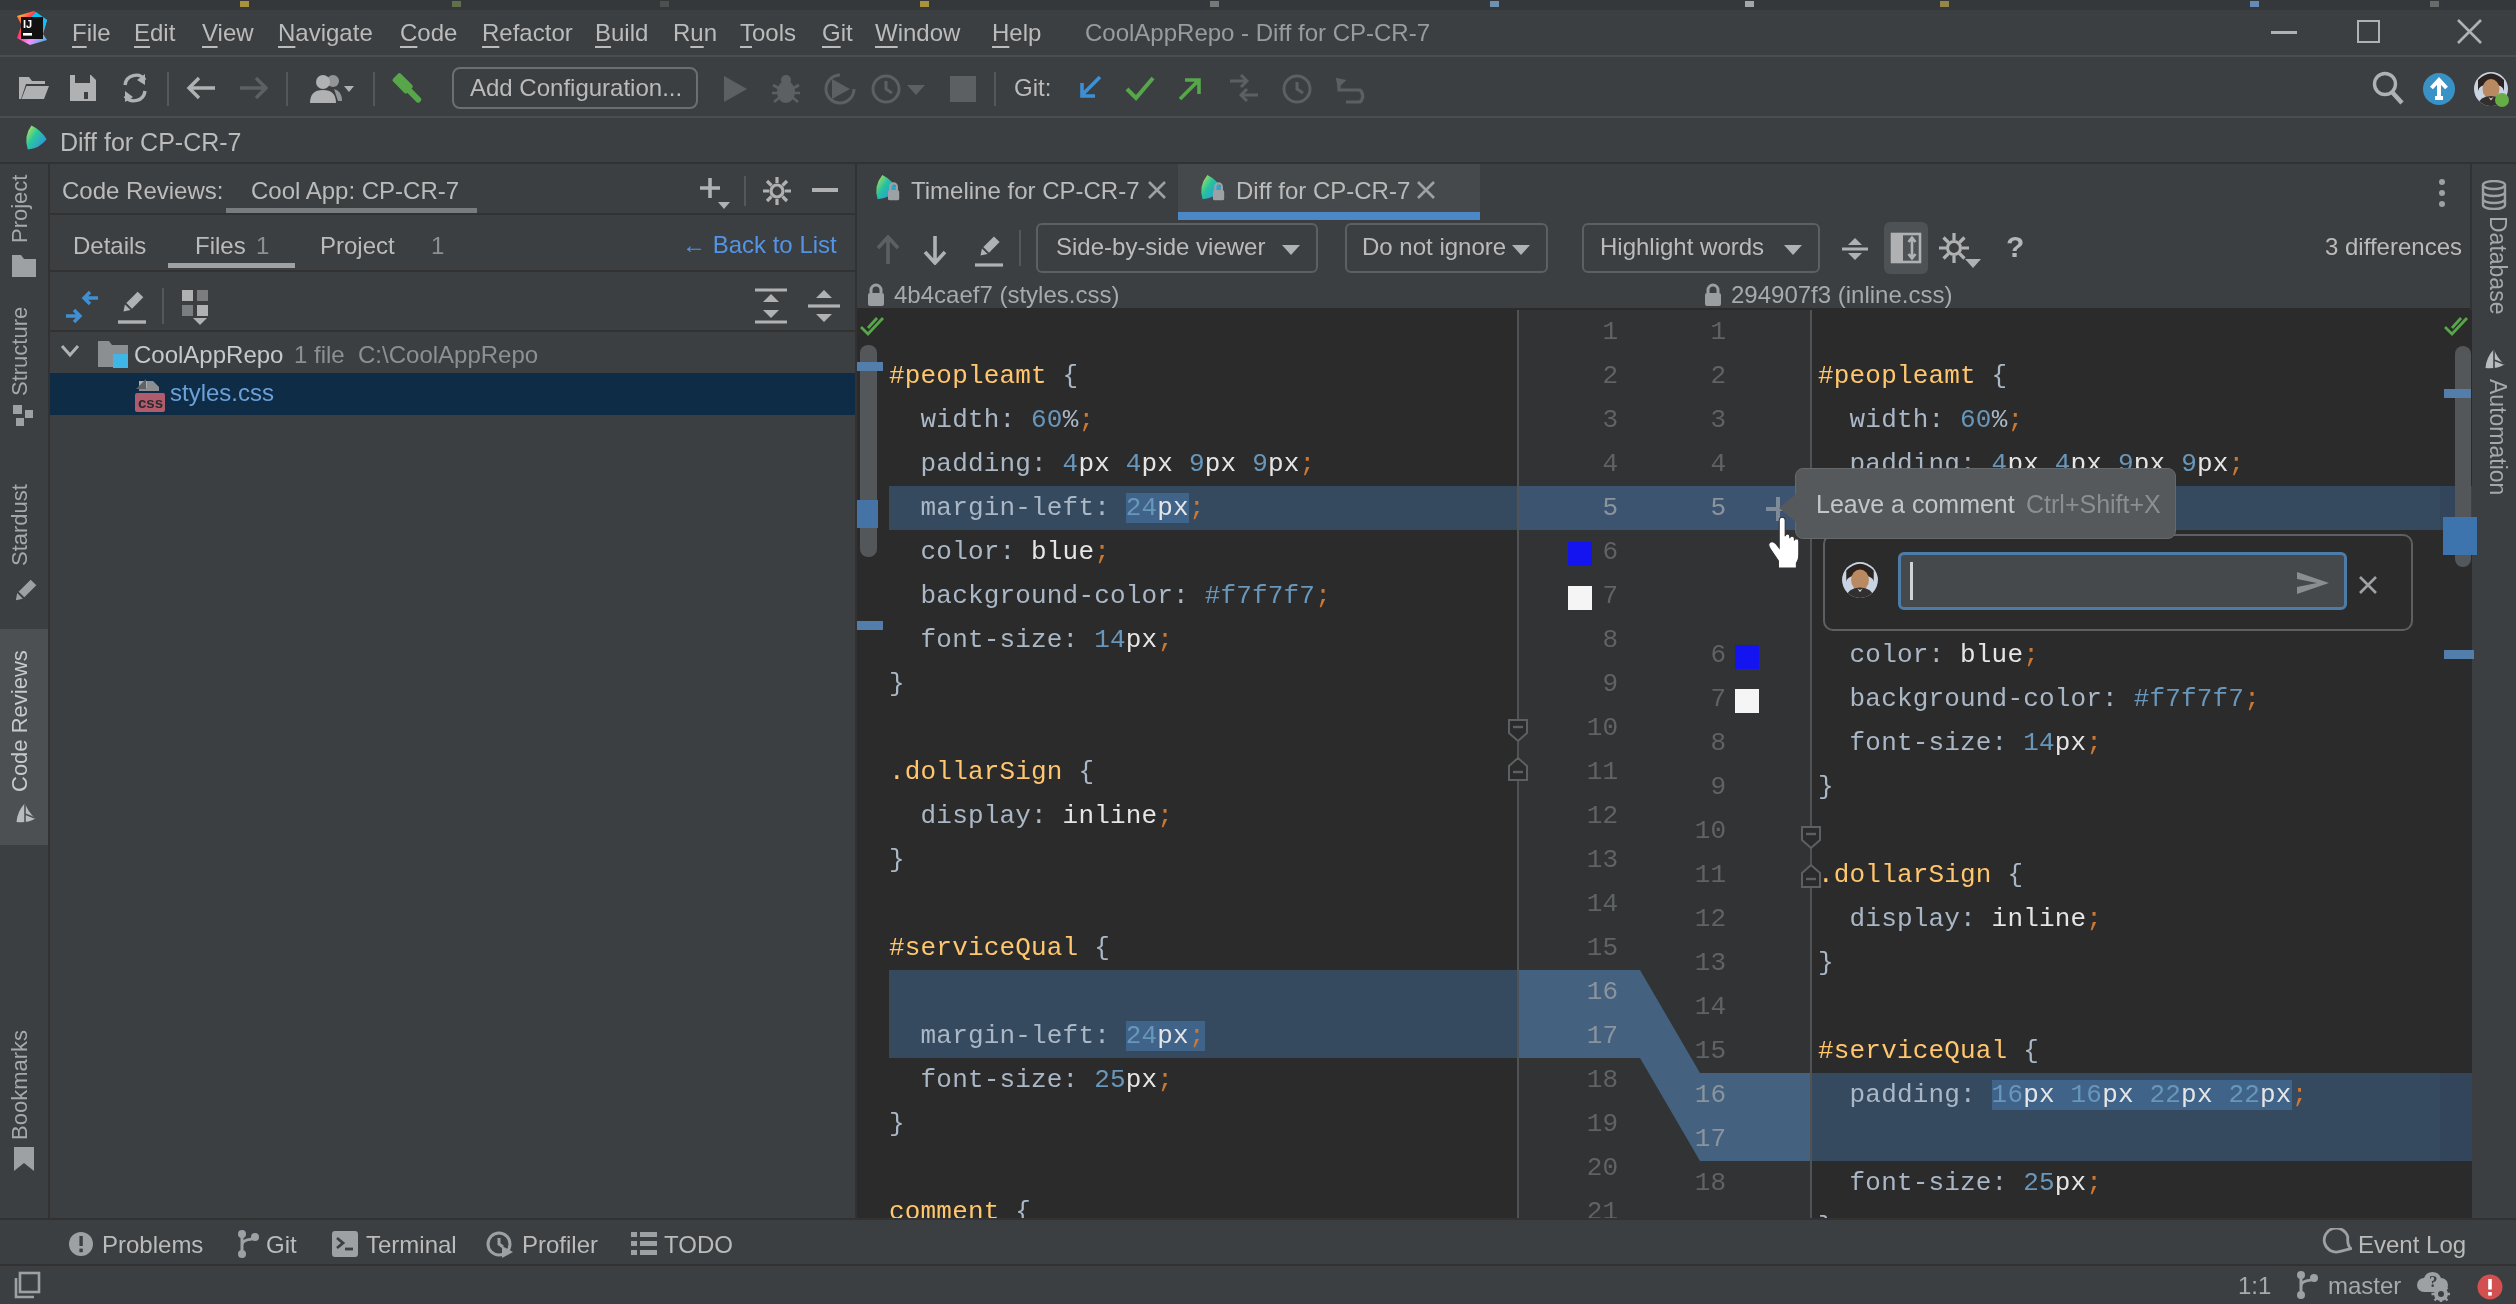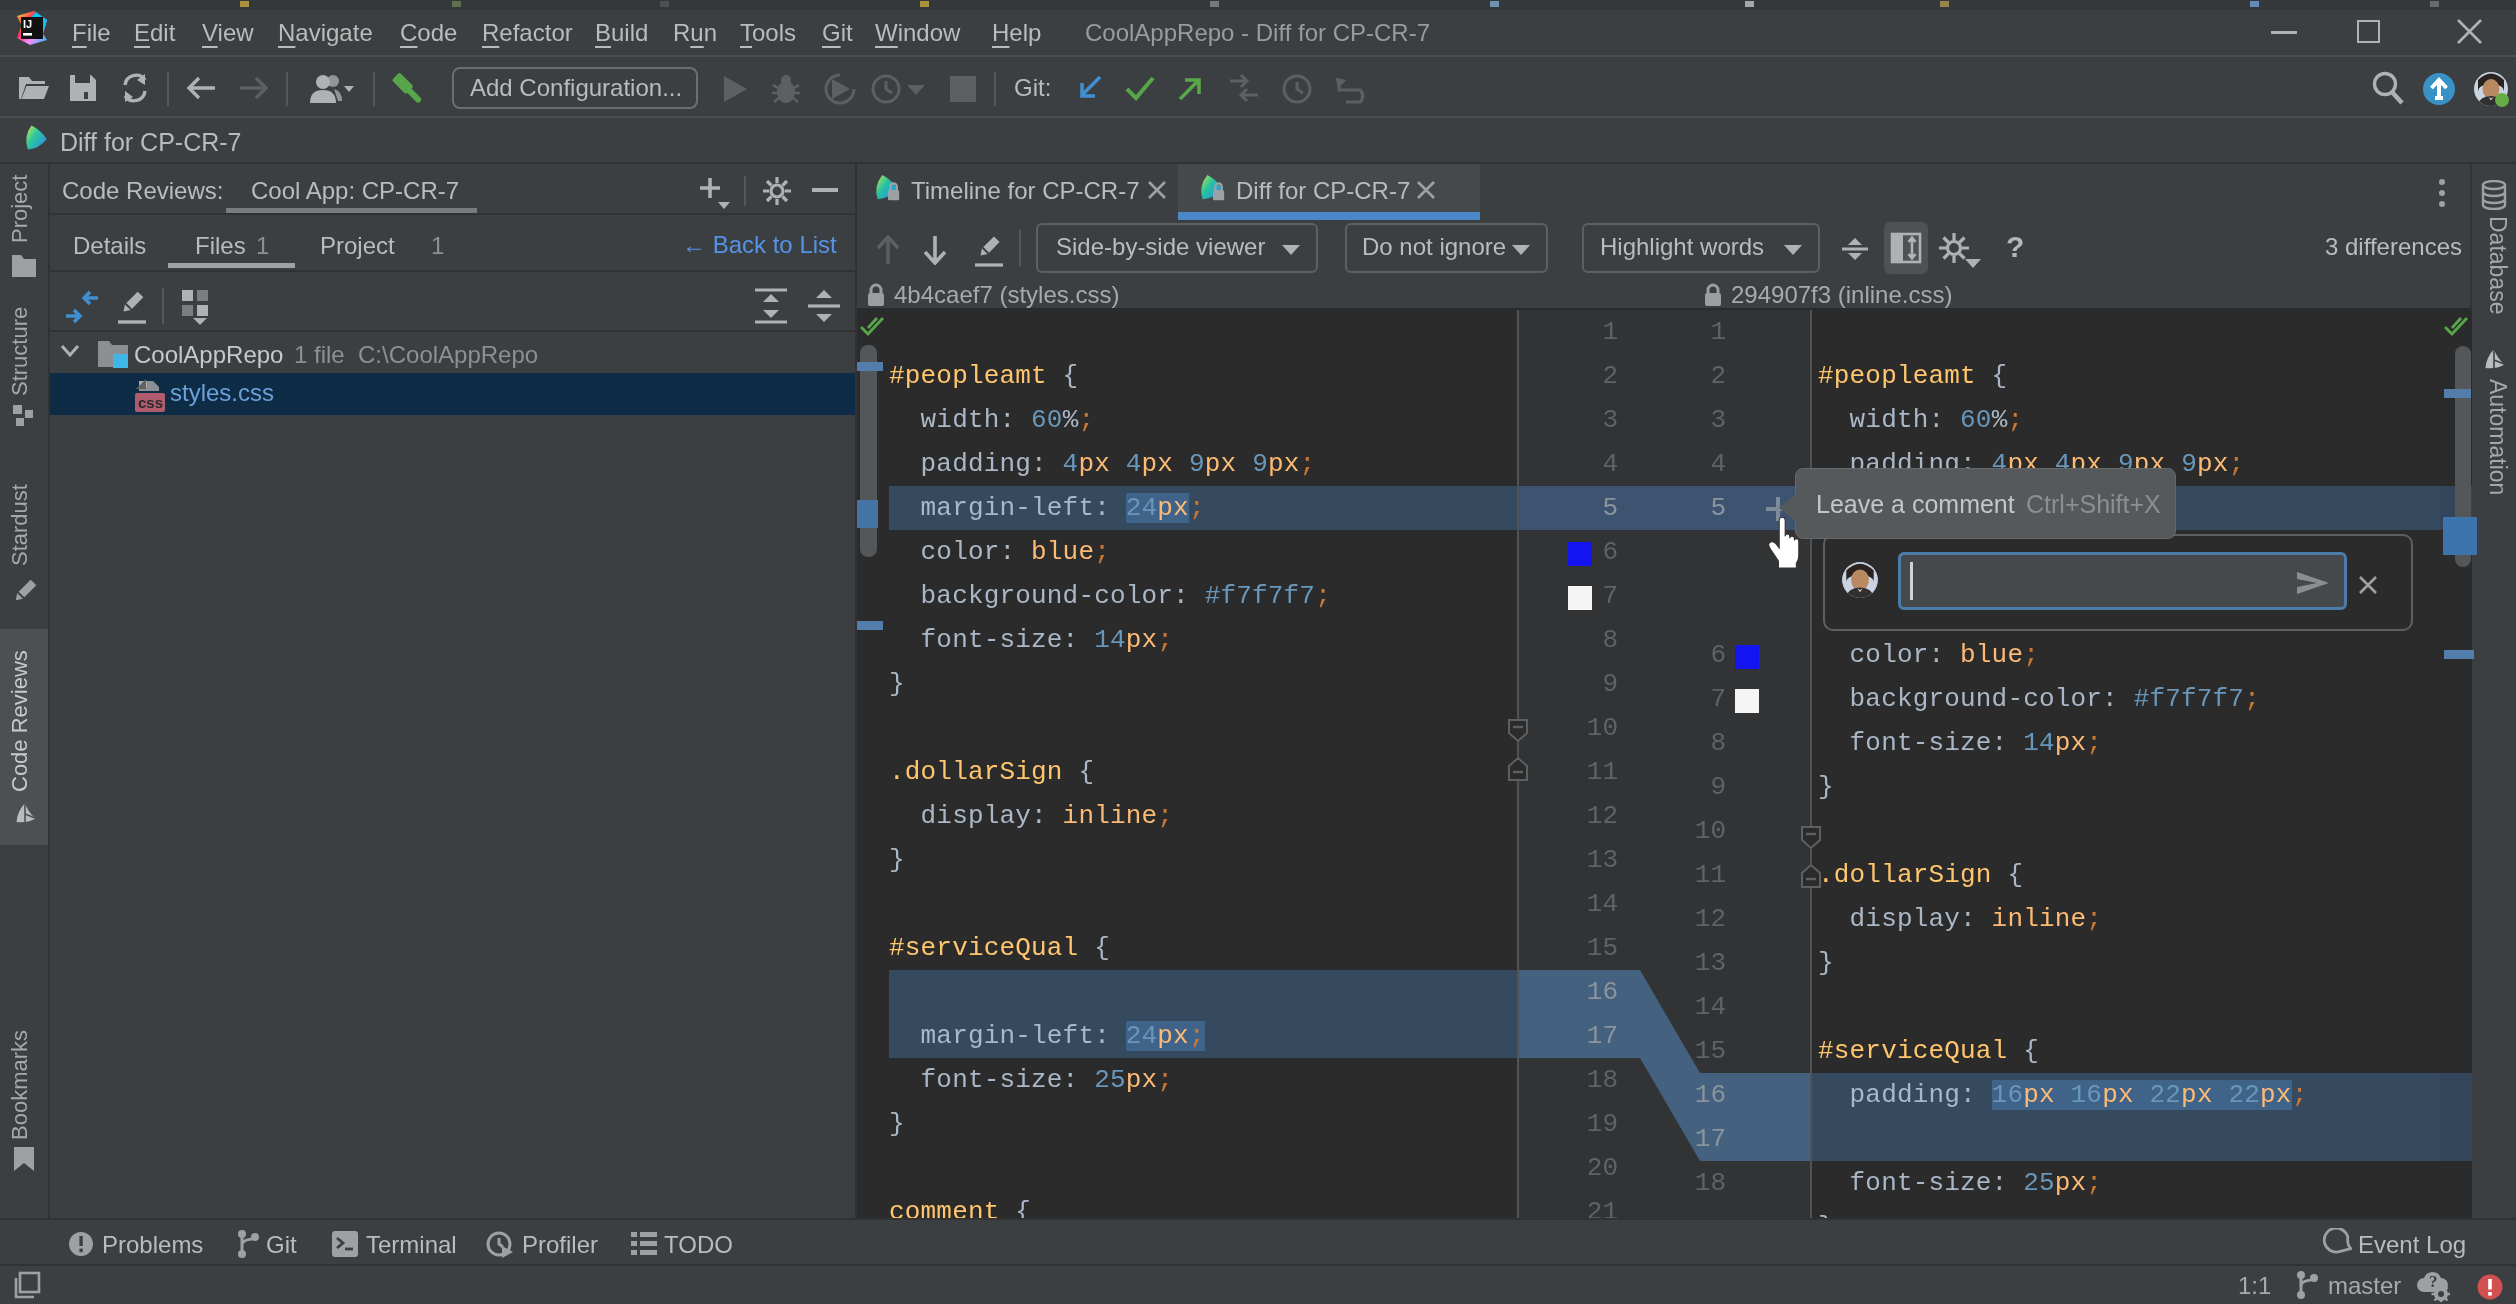--- a/index.html
+++ b/index.html
@@ -7,21 +7,21 @@
   font-family:"Liberation Sans",sans-serif;color:#bbbbbb}
 .abs{position:absolute}
 .ui{font-size:24px;color:#bbbbbb;white-space:pre}
 .dim{color:#8c9093}
 .cl{position:absolute;height:44px;line-height:44px;font-family:"Liberation Mono",monospace;
   font-size:26px;letter-spacing:0.18px;white-space:pre;color:#a9b7c6}
 .ln{position:absolute;height:44px;line-height:44px;font-family:"Liberation Mono",monospace;
   font-size:26px;color:#606366;text-align:right}
 .sel{color:#ffc66d}
 .num{color:#6897bb}
-.grn{color:#fdba74}
+.grn{color:#e5e5e5}
 .sc{color:#cc7832}
 .hl{background:#364a5f}
 .chip{background:#40638a}
 .hair{position:absolute;background:#4b4e50}
 .dark{position:absolute;background:#323232}
 svg{display:block}
 </style></head><body>
 <div id="root">
 <div class="abs" style="left:0;top:0;width:2516px;height:10px;background:#35383a"></div>
 <div class="abs" style="left:240px;top:1px;width:9px;height:6px;background:#c8a83c;opacity:.8"></div>

